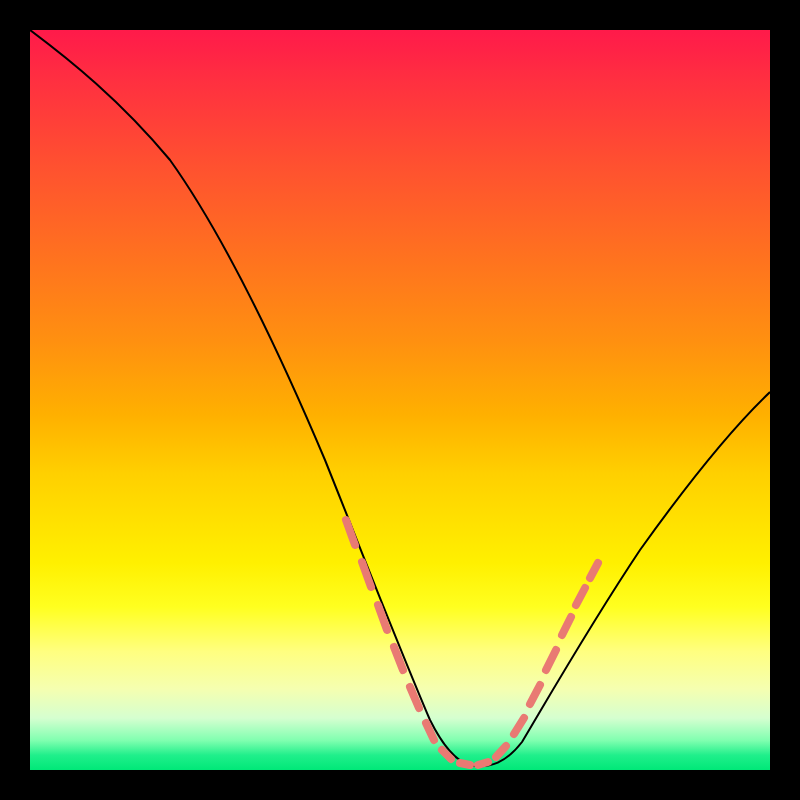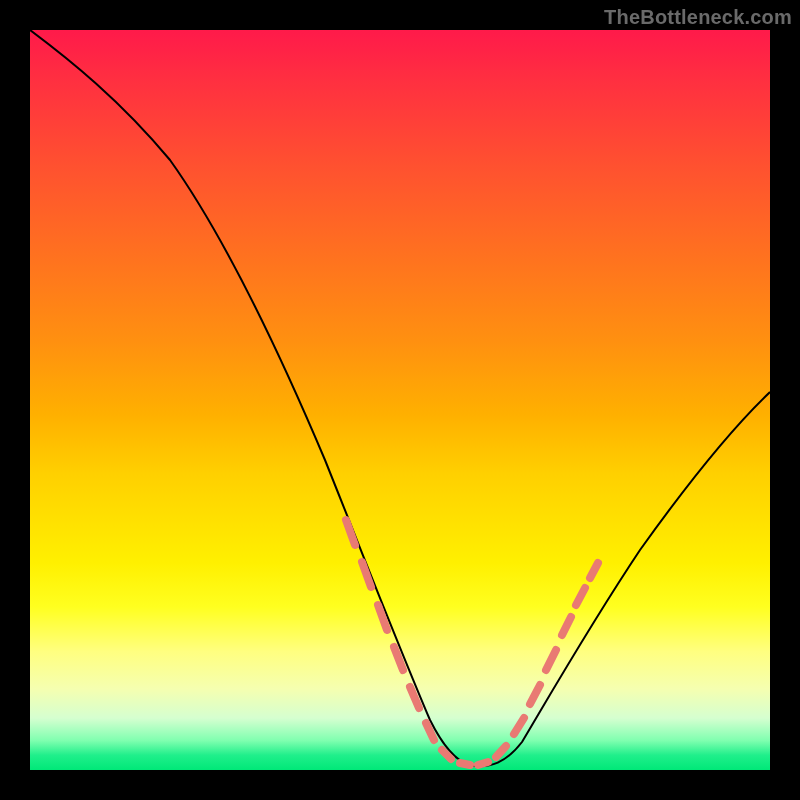--- a/index.html
+++ b/index.html
@@ -51,21 +51,20 @@
     font-weight: 600;
     color: #6a6a6a;
     letter-spacing: 0.2px;
   }
 </style>
 </head>
 <body>
 
 <div class="chart-container">
 
-  <div class="watermark">TheBottleneck.com</div>
 
   <div class="plot-area">
     <svg class="curve-svg" viewBox="0 0 740 740" preserveAspectRatio="none">
       <path fill="none" stroke="#000" stroke-width="2" d="M 0 0
                C 40 30, 90 70, 140 130
                C 190 200, 240 300, 295 430
                C 335 530, 370 620, 400 690
                C 415 720, 430 735, 445 736
                C 460 737, 475 734, 492 712
                C 520 665, 560 595, 610 520

